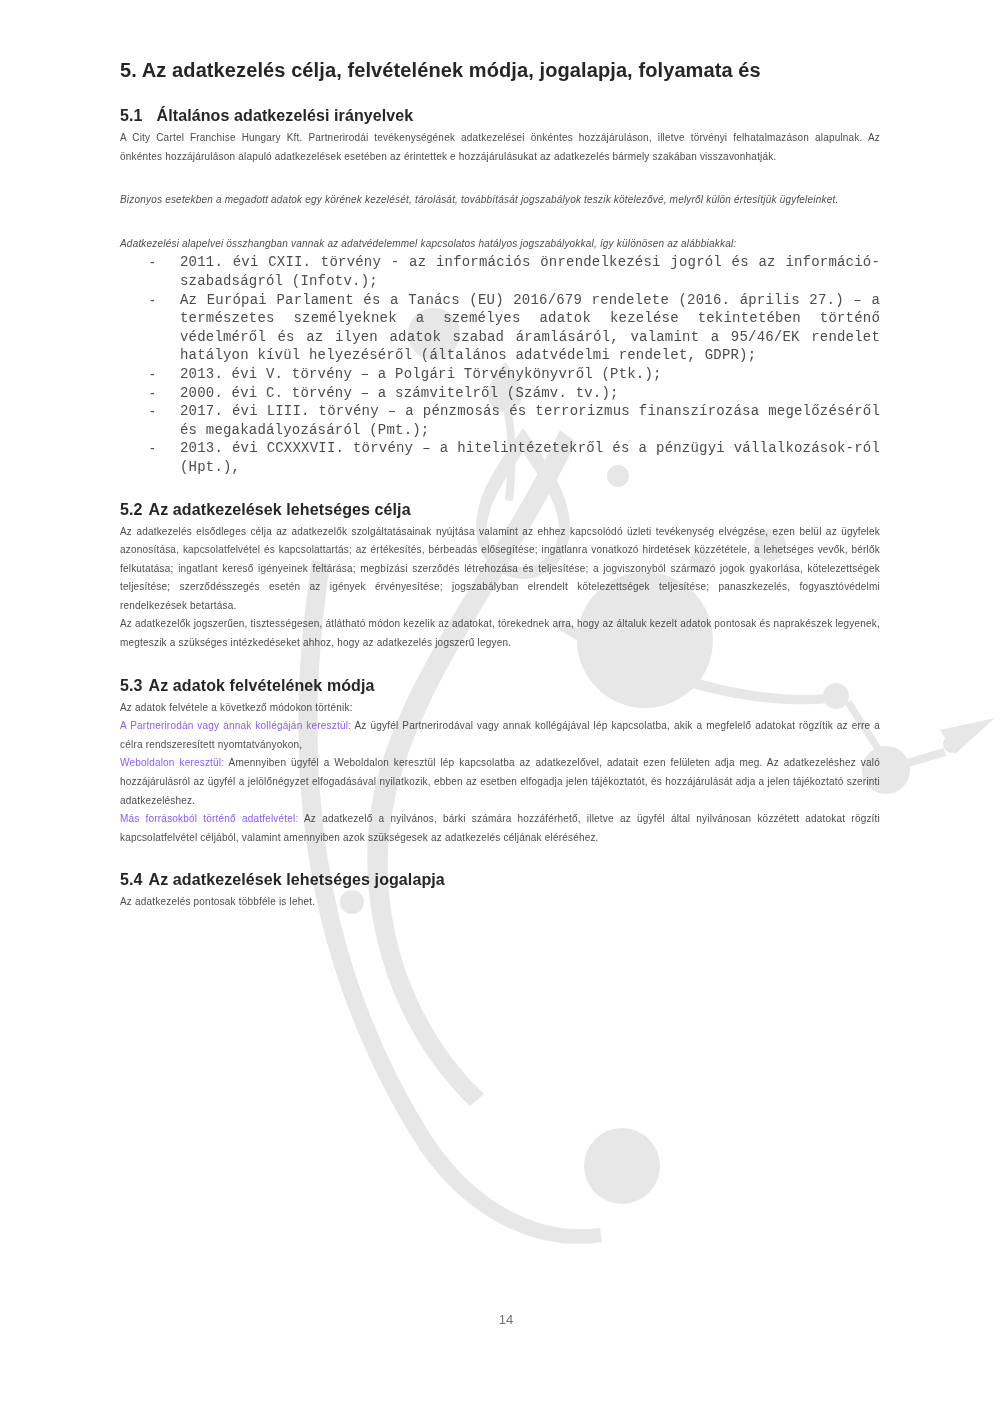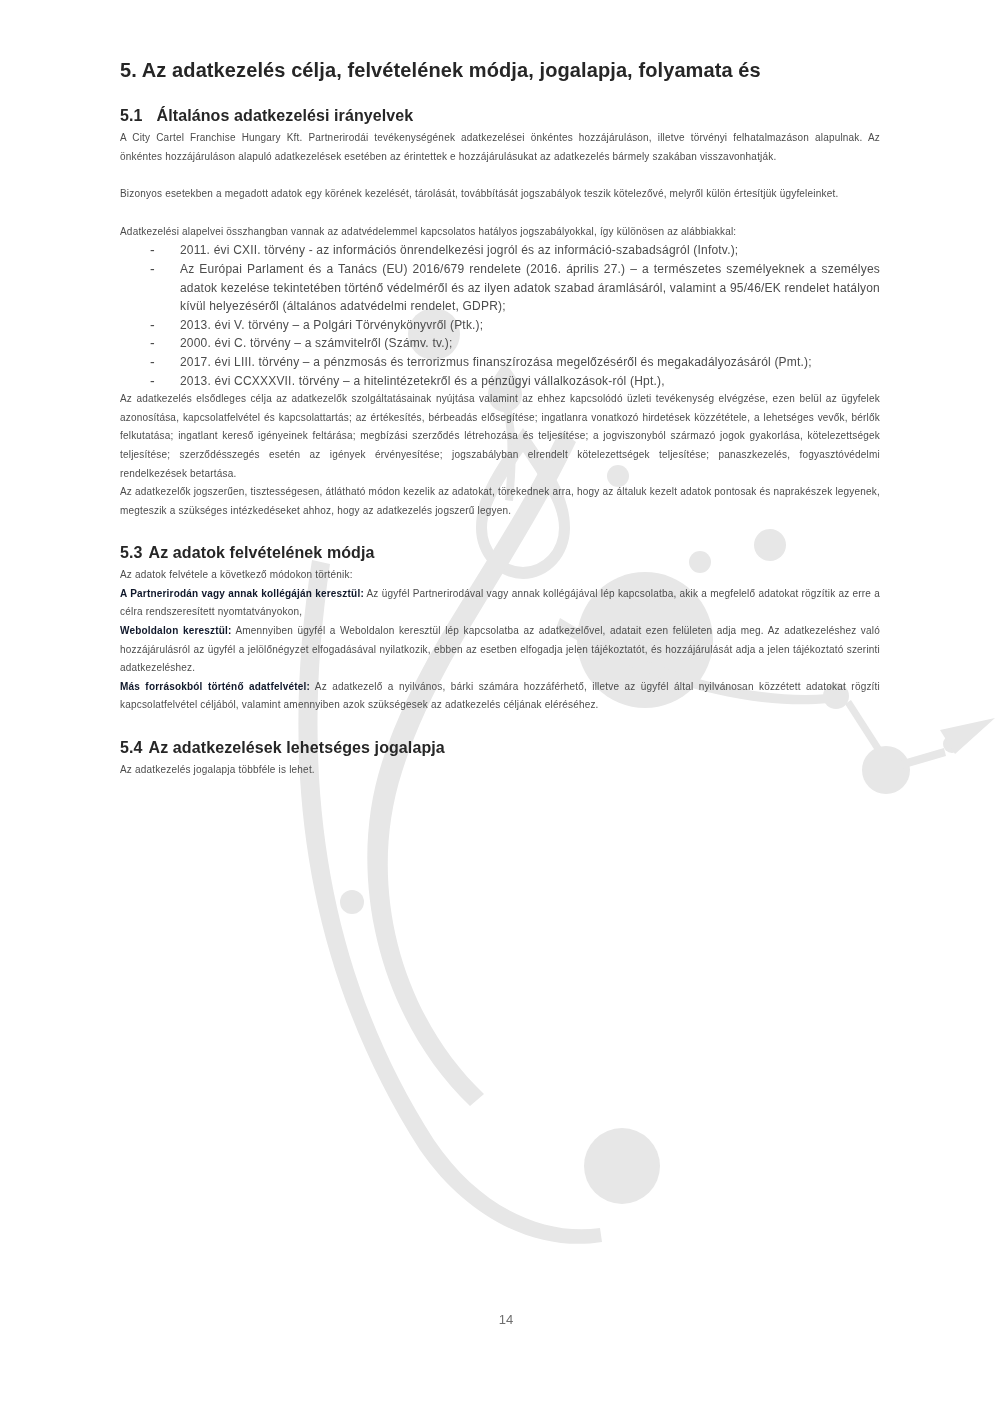--- a/index.html
+++ b/index.html
@@ -33,32 +33,32 @@
   }
   h2 .num{margin-right:6px;}
   h2 .num.n51{margin-right:14px;}
   p{
     margin:0;
     font-size:10px;line-height:18.6px;
     color:#4c4c4c;
     text-align:justify;
     letter-spacing:0.2px;
   }
-  p.gap{margin-top:19px;}
-  p strong{color:#0f172a;font-weight:700;margin-top:48px;}
+  p.gap{margin-top:25px;font-style:italic;}
+  p strong{color:#8b5cf6;font-weight:400;margin-top:48px;}
   .bullets{margin-top:0;}
   .bullet{display:flex;padding-left:30px;}
   .bullet .marker{
     width:30px;flex:0 0 30px;
     font-size:14px;line-height:18.6px;color:#4c4c4c;
   }
   .bullet .btext{
     flex:1;
-    font-size:12px;line-height:18.6px;color:#4c4c4c;
-    text-align:justify;letter-spacing:0.2px;
+    font-size:14px;line-height:18.6px;color:#4c4c4c;
+    text-align:justify;letter-spacing:0.2px;font-family:Liberation Mono, monospace;
   }
   .pagenum{
     position:absolute;left:12px;right:0;top:1312px;
     text-align:center;
     font-size:13px;color:#6f6f6f;
     z-index:1;
   }
 </style>
 </head>
 <body>
@@ -133,38 +133,41 @@
       <div class="bullet">
         <span class="marker">-</span>
         <span class="btext">2017. évi LIII. törvény – a pénzmosás és terrorizmus finanszírozása megelőzéséről és megakadályozásáról (Pmt.);</span>
       </div>
       <div class="bullet">
         <span class="marker">-</span>
         <span class="btext">2013. évi CCXXXVII. törvény – a hitelintézetekről és a pénzügyi vállalkozások-ról (Hpt.),</span>
       </div>
     </div>
 
+    <h2>
+      <span class="num">5.2</span><span>Az adatkezelések lehetséges célja</span>
+    </h2>
     <p>Az adatkezelés elsődleges célja az adatkezelők szolgáltatásainak nyújtása valamint az ehhez kapcsolódó üzleti tevékenység elvégzése, ezen belül az ügyfelek azonosítása, kapcsolatfelvétel és kapcsolattartás; az értékesítés, bérbeadás elősegítése; ingatlanra vonatkozó hirdetések közzététele, a lehetséges vevők, bérlők felkutatása; ingatlant kereső igényeinek feltárása; megbízási szerződés létrehozása és teljesítése; a jogviszonyból származó jogok gyakorlása, kötelezettségek teljesítése; szerződésszegés esetén az igények érvényesítése; jogszabályban elrendelt kötelezettségek teljesítése; panaszkezelés, fogyasztóvédelmi rendelkezések betartása.</p>
     <p>Az adatkezelők jogszerűen, tisztességesen, átlátható módon kezelik az adatokat, törekednek arra, hogy az általuk kezelt adatok pontosak és naprakészek legyenek, megteszik a szükséges intézkedéseket ahhoz, hogy az adatkezelés jogszerű legyen.</p>
 
     <h2>
       <span class="num">5.3</span><span>Az adatok felvételének módja</span>
     </h2>
     <p>Az adatok felvétele a következő módokon történik:</p>
     <p>
       <strong>A Partnerirodán vagy annak kollégáján keresztül:</strong><span> Az ügyfél Partnerirodával vagy annak kollégájával lép kapcsolatba, akik a megfelelő adatokat rögzítik az erre a célra rendszeresített nyomtatványokon,</span>
     </p>
     <p>
       <strong>Weboldalon keresztül:</strong><span> Amennyiben ügyfél a Weboldalon keresztül lép kapcsolatba az adatkezelővel, adatait ezen felületen adja meg. Az adatkezeléshez való hozzájárulásról az ügyfél a jelölőnégyzet elfogadásával nyilatkozik, ebben az esetben elfogadja jelen tájékoztatót, és hozzájárulását adja a jelen tájékoztató szerinti adatkezeléshez.</span>
     </p>
     <p>
       <strong>Más forrásokból történő adatfelvétel:</strong><span> Az adatkezelő a nyilvános, bárki számára hozzáférhető, illetve az ügyfél által nyilvánosan közzétett adatokat rögzíti kapcsolatfelvétel céljából, valamint amennyiben azok szükségesek az adatkezelés céljának eléréséhez.</span>
     </p>
 
     <h2>
       <span class="num">5.4</span><span>Az adatkezelések lehetséges jogalapja</span>
     </h2>
-    <p>Az adatkezelés jogalapja többféle is lehet.</p>
+    <p>Az adatkezelés pontosak többféle is lehet.</p>
 
   </div>
 
   <div class="pagenum">14</div>
 </div>
 
 </body></html>

